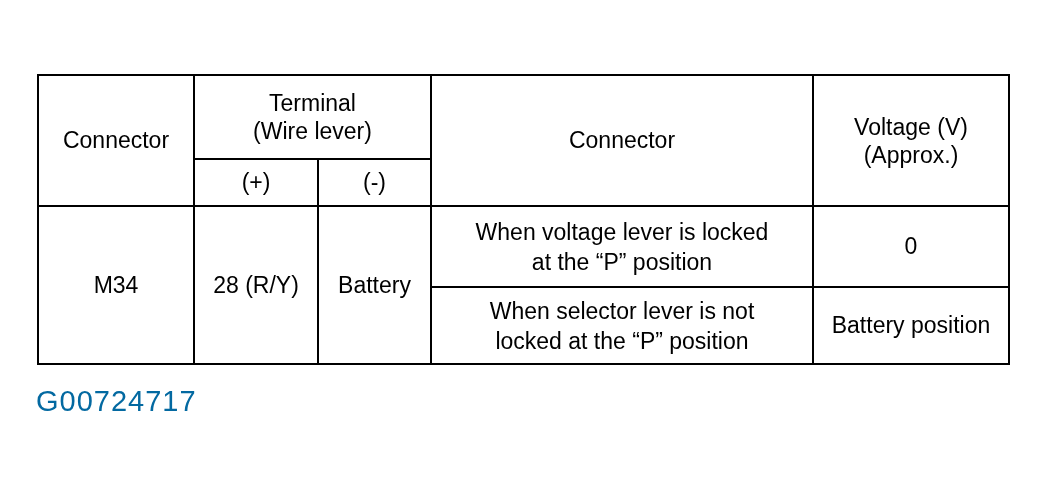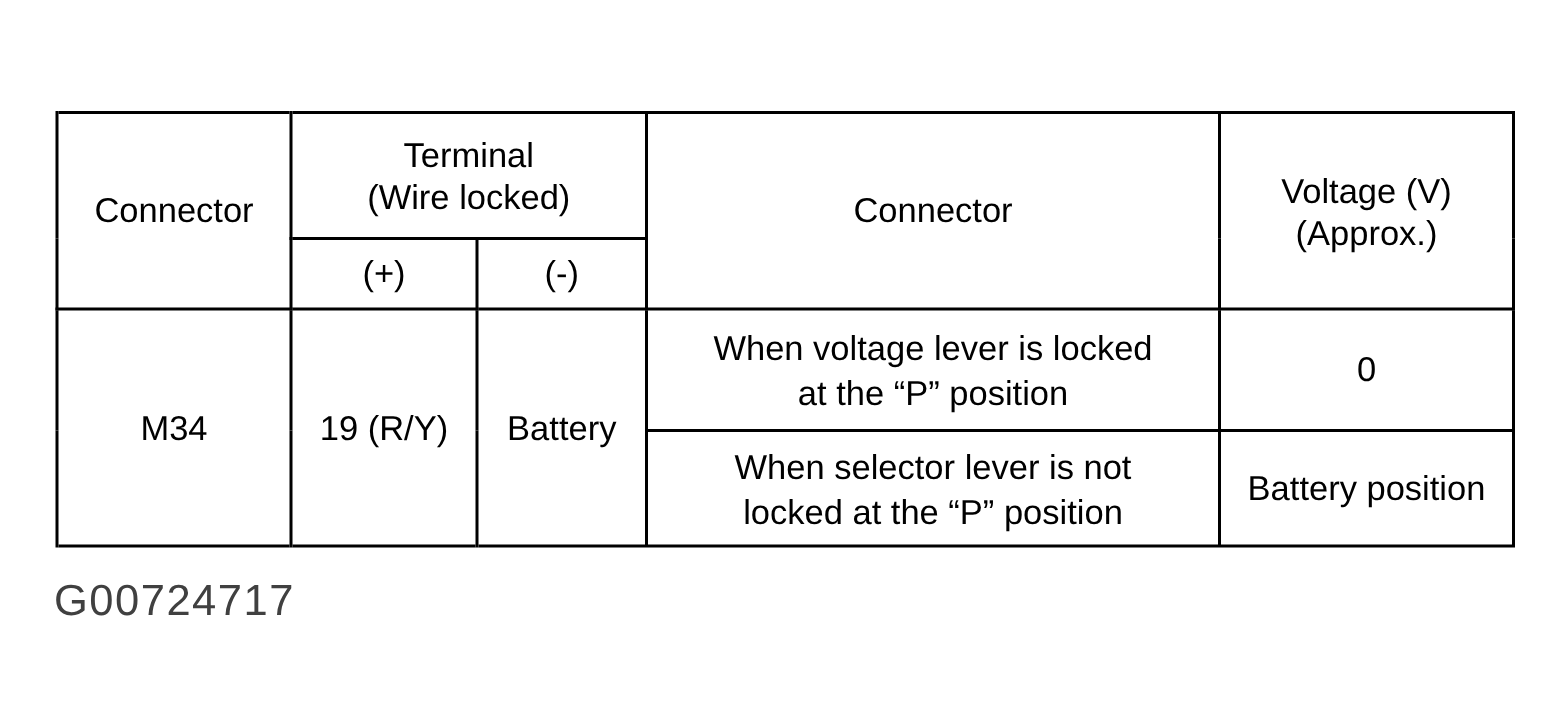--- a/index.html
+++ b/index.html
@@ -54,52 +54,52 @@
     padding-left: 17px;
     padding-right: 10px;
     line-height: 30px;
   }
   .figure-id {
     position: absolute;
     left: 36px;
     top: 385px;
     font-size: 29px;
     letter-spacing: 1px;
-    color: #404040;
+    color: #0369a1;
   }
 </style>
 </head>
 <body>
 
 <div>
 
   <table class="spec-table">
     <colgroup>
       <col style="width:156px">
       <col style="width:124px">
       <col style="width:113px">
       <col style="width:382px">
       <col style="width:196px">
     </colgroup>
     <tbody>
       <tr class="hr1">
         <th rowspan="2" class="col-first">Connector</th>
         <th colspan="2" class="pre">Terminal
-(Wire locked)</th>
+(Wire lever)</th>
         <th rowspan="2">Connector</th>
         <th rowspan="2" class="col-last pre">Voltage (V)
 (Approx.)</th>
       </tr>
       <tr class="hr2">
         <th>(+)</th>
         <th>(-)</th>
       </tr>
       <tr class="dr1">
         <td rowspan="2" class="col-first">M34</td>
-        <td rowspan="2">19 (R/Y)</td>
+        <td rowspan="2">28 (R/Y)</td>
         <td rowspan="2">Battery</td>
         <td class="cond sep pre">When voltage lever is locked
 at the “P” position</td>
         <td class="col-last sep">0</td>
       </tr>
       <tr class="dr2">
         <td class="cond pre">When selector lever is not
 locked at the “P” position</td>
         <td class="col-last">Battery position</td>
       </tr>

